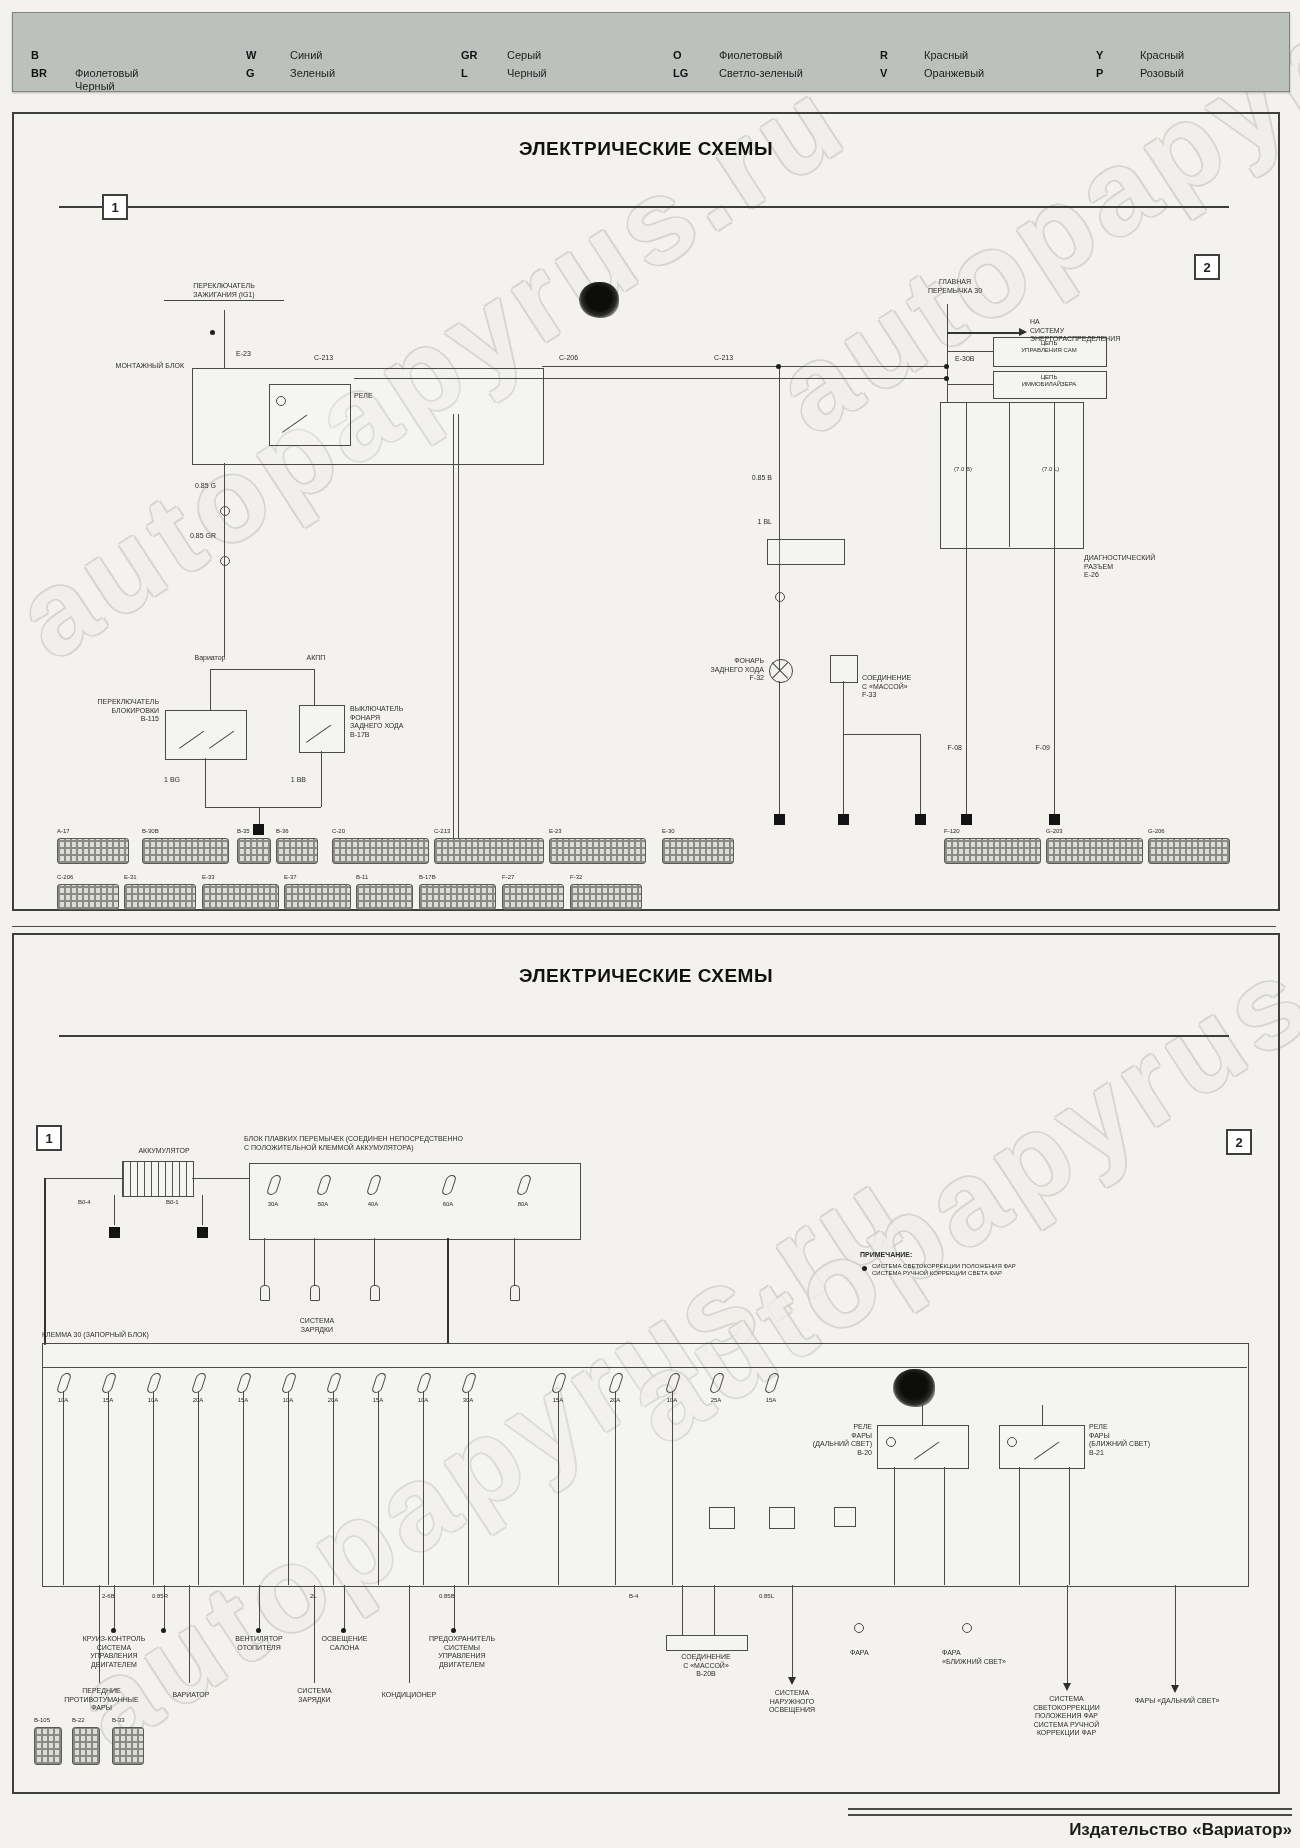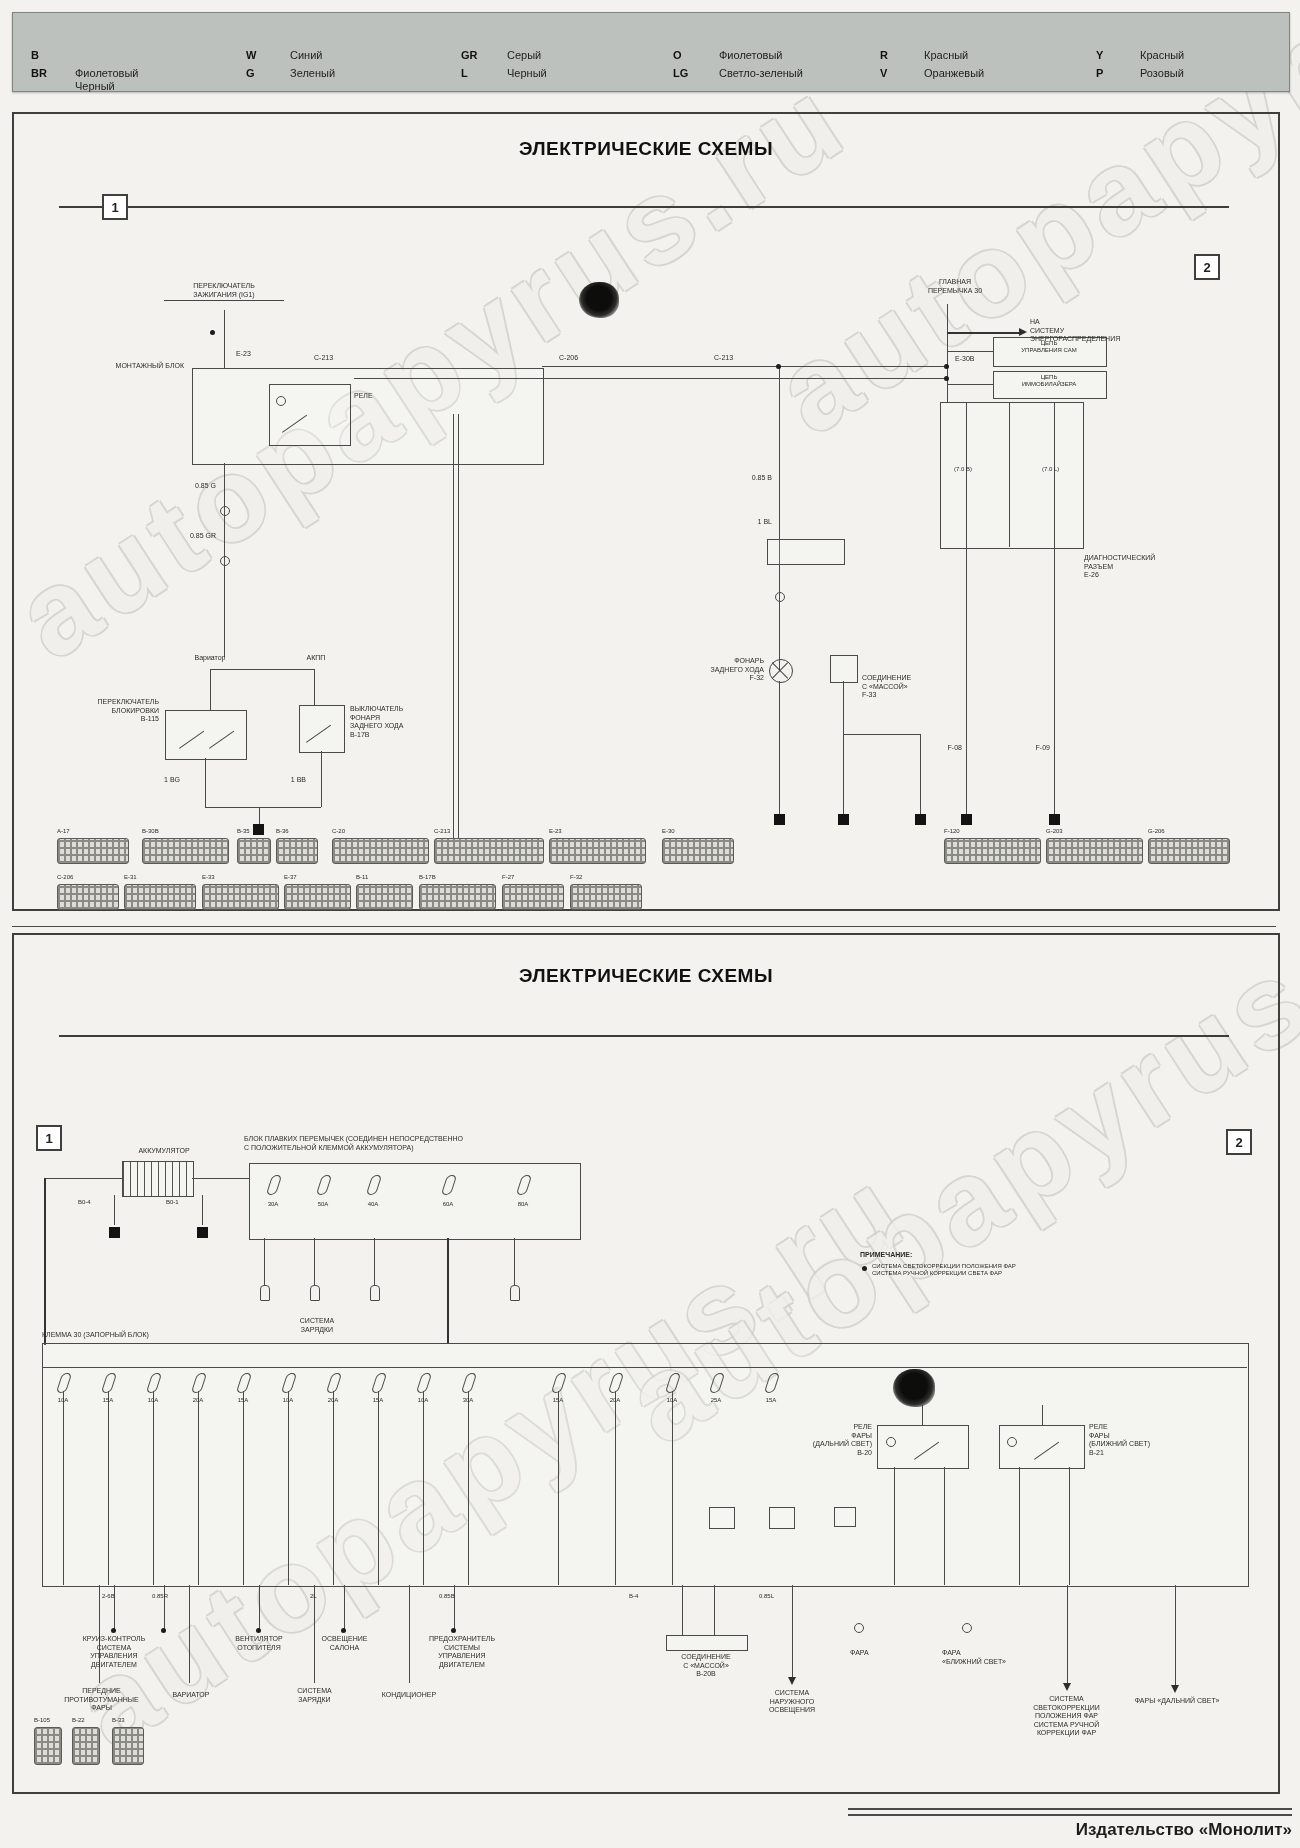--- a/index.html
+++ b/index.html
@@ -458,14 +458,14 @@
 
     <div class="lbl tiny" style="left:20px;top:782px;">B-105</div>
     <div class="vstrip" style="left:20px;top:792px;width:26px;height:36px;"></div>
     <div class="lbl tiny" style="left:58px;top:782px;">B-22</div>
     <div class="vstrip" style="left:58px;top:792px;width:26px;height:36px;"></div>
     <div class="lbl tiny" style="left:98px;top:782px;">B-33</div>
     <div class="vstrip" style="left:98px;top:792px;width:30px;height:36px;"></div>
   </div>
 
   <div class="footrule"></div>
-  <div class="publisher">Издательство «Монолит»</div>
+  <div class="publisher">Издательство «Вариатор»</div>
 </div>
 
 </body></html>

